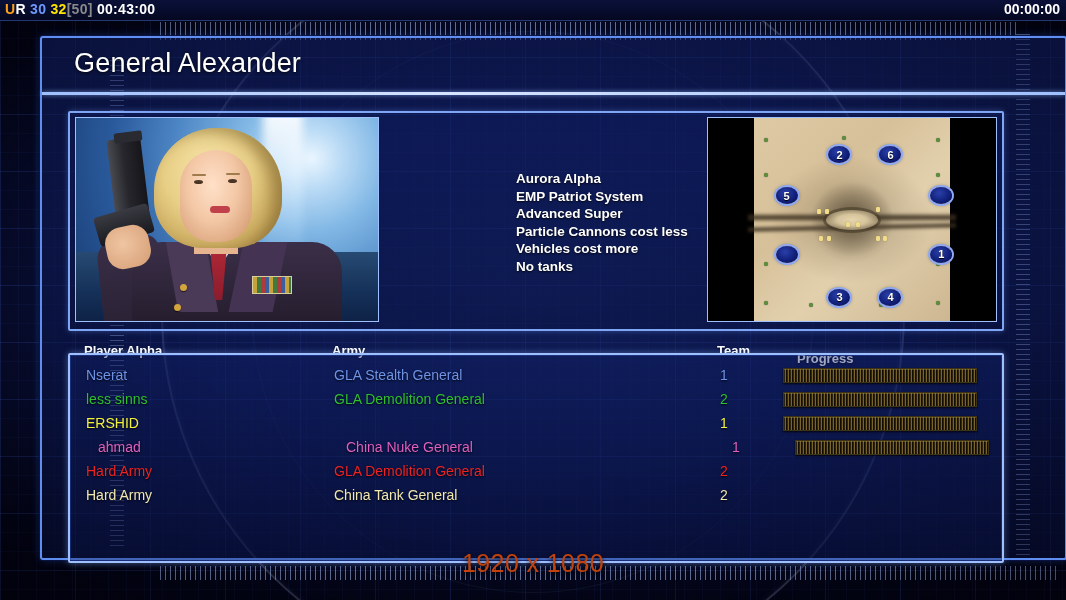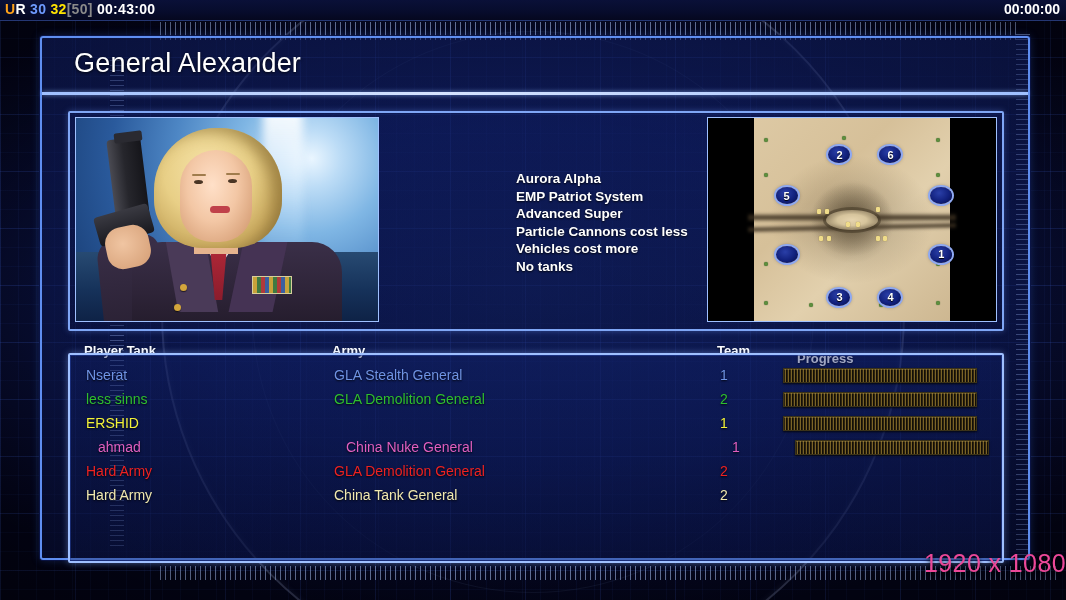--- a/index.html
+++ b/index.html
@@ -86,20 +86,21 @@
   .c-time{color:#ffffff;}
 
   
   .outer-frame{
     position:absolute;left:40px;top:36px;width:986px;height:520px;
     border:2px solid #5f8ef0;
     border-radius:3px;
     background:linear-gradient(to bottom, rgba(16,30,96,.55), rgba(9,18,64,.45));
     box-shadow:0 0 0 1px rgba(10,20,70,.9), 0 0 10px rgba(60,110,230,.28);
     z-index:10;
+    padding-left:37px;
   }
   .title-sep{
     position:absolute;left:0;right:0;top:54px;height:3px;
     background:linear-gradient(to right, #9fc0ff, #d6e4ff 40%, #9fc0ff);
     box-shadow:0 0 5px rgba(150,190,255,.7);
   }
   .page-title{
     position:absolute;left:32px;top:10px;
     font:400 27px "Liberation Sans",sans-serif;color:#ffffff;
     text-shadow:0 1px 3px rgba(0,0,0,.8);
@@ -292,22 +293,22 @@
         #2e2411 0px, #2e2411 1px,
         #7a6326 1px, #7a6326 2px,
         #120e06 2px, #120e06 3px),
       linear-gradient(to bottom,#564523,#1b1509 55%,#120e06);
     border:1px solid #3c3317;
     box-shadow:inset 0 1px 0 rgba(190,160,80,.35), 0 1px 2px rgba(0,0,0,.8);
   }
 
   
   .res-overlay{
-    position:absolute;left:0;right:0;top:549px;text-align:right;
-    font:400 25px "Liberation Sans",sans-serif;color:#ec4899;
+    position:absolute;left:0;right:0;top:549px;text-align:center;
+    font:400 25px "Liberation Sans",sans-serif;color:#c2410c;
     text-shadow:0 2px 4px rgba(0,0,0,.9);
     z-index:50;letter-spacing:.4px;
   }
 </style>
 </head>
 <body>
 
 <div id="screen">
 
   <div class="bg-base"></div>
@@ -408,21 +409,21 @@
               <div class="mm-start" style="left: 11%; top: 63%;"></div>
               <div class="mm-start" style="left: 90%; top: 63%;">1</div>
               <div class="mm-start" style="left: 38%; top: 84%;">3</div>
               <div class="mm-start" style="left: 64%; top: 84%;">4</div>
             </div>
         </div>
       </div>
     </div>
 
     <div class="list-headers">
-      <div class="lh name">Player Tank</div>
+      <div class="lh name">Player Alpha</div>
       <div class="lh army">Army</div>
       <div class="lh team">Team</div>
       <div class="lh prog">Progress</div>
     </div>
 
     <div class="list-panel">
       <div id="rows-host">
           <div class="row" style="top: 8px; color: rgb(111, 147, 228);">
             <div class="cell name">Nserat</div>
             <div class="cell army">GLA Stealth General</div>

